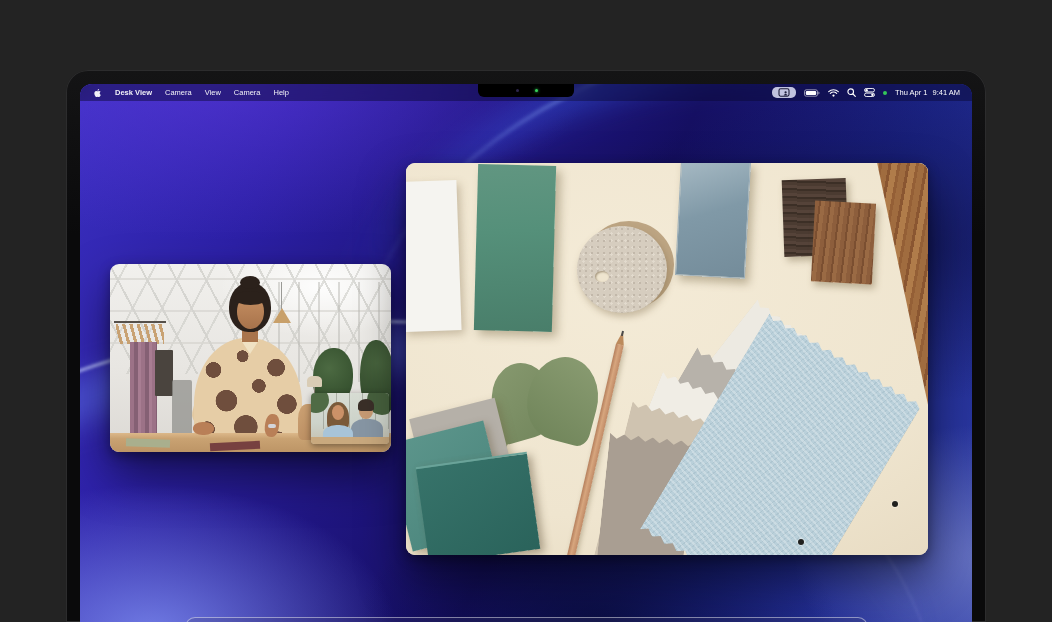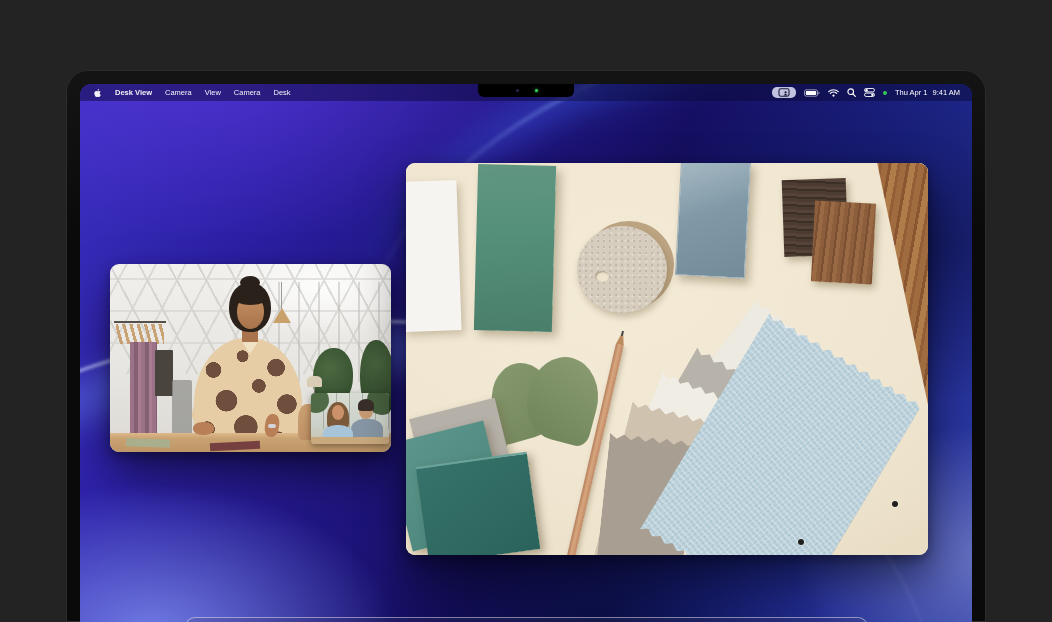--- a/index.html
+++ b/index.html
@@ -214,21 +214,21 @@
 
     <div class="menubar">
       <div class="mb-left">
         <svg class="mb-icon" width="9" height="10" viewBox="0 0 9 10">
           <path fill="#f2f2f7" d="M6.7 5.3c0-1 .8-1.5 .85-1.55-.45-.68-1.2-.77-1.45-.78-.6-.06-1.2.36-1.5.36-.3 0-.8-.35-1.3-.34-.67.01-1.3.39-1.64 1-.7 1.22-.18 3 .5 4 .33.48.73 1.02 1.25 1 .5-.02.7-.32 1.3-.32.6 0 .78.32 1.3.31.54-.01.88-.49 1.2-.97.38-.56.54-1.1.55-1.13-.01-.01-1.05-.4-1.06-1.58zM5.7 2.3c.27-.33.45-.78.4-1.3-.39.02-.86.26-1.14.59-.25.29-.47.75-.41 1.2.43.03.88-.17 1.15-.49z"></path>
         </svg>
         <span class="mb-item app">Desk View</span>
         <span class="mb-item">Camera</span>
         <span class="mb-item">View</span>
         <span class="mb-item">Camera</span>
-        <span class="mb-item">Desk</span>
+        <span class="mb-item">Help</span>
       </div>
       <div class="mb-right">
         <div class="pill">
           <svg class="mb-icon" width="12" height="9" viewBox="0 0 12 9">
             <rect x="1" y="0.8" width="10" height="7.4" rx="1.6" fill="none" stroke="#1d1d3a" stroke-width="1.1"></rect>
             <circle cx="7.6" cy="4.4" r="1.1" fill="#1d1d3a"></circle>
             <path d="M5.7 7.4c.3-1 1.1-1.5 1.9-1.5s1.6.5 1.9 1.5z" fill="#1d1d3a"></path>
           </svg>
         </div>
         <svg class="mb-icon" width="16" height="8" viewBox="0 0 16 8">

